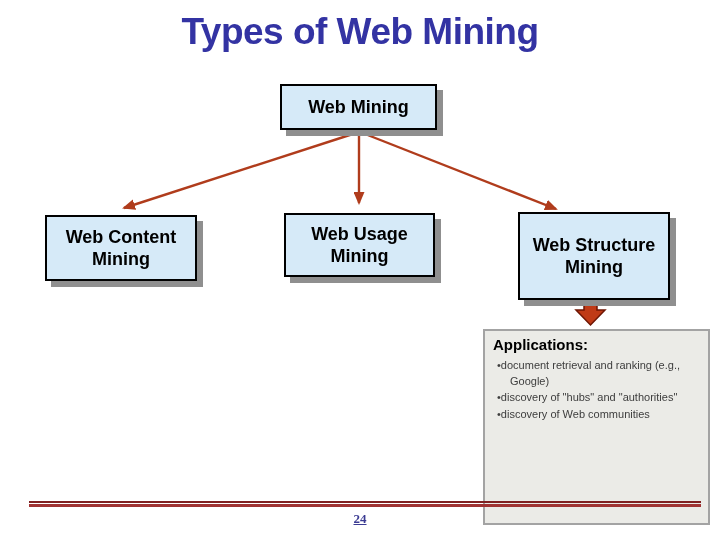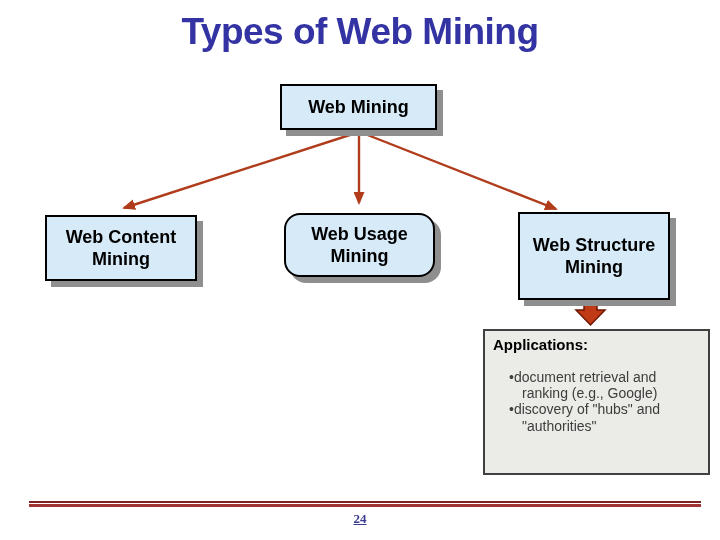--- a/index.html
+++ b/index.html
@@ -44,46 +44,46 @@
     align-items: center;
     justify-content: center;
     text-align: center;
     font-weight: bold;
     font-size: 18px;
     line-height: 22px;
     color: #000000;
   }
   .node-root      { left: 280px; top: 84px;  width: 157px; height: 46px; }
   .node-content   { left: 45px;  top: 215px; width: 152px; height: 66px; }
-  .node-usage     { left: 284px; top: 213px; width: 151px; height: 64px; border-radius: 16px; }
+  .node-usage     { left: 284px; top: 213px; width: 151px; height: 64px; }
   .node-structure { left: 518px; top: 212px; width: 152px; height: 88px; }
 
   .apps {
     position: absolute;
     left: 483px;
     top: 329px;
     width: 227px;
-    height: 146px;
+    height: 196px;
     box-sizing: border-box;
     background: #EBEBE7;
-    border: 2px solid #404040;
+    border: 2px solid #a3a3a3;
     padding: 5px 6px 0 8px;
   }
   .apps-heading {
     font-size: 15px;
     font-weight: bold;
     color: #000000;
     margin: 0 0 4px 0;
   }
   .apps-list {
-    margin: 16px;
+    margin: 4px;
     padding: 0;
     list-style: none;
     width: 192px;
-    font-size: 14px;
+    font-size: 11px;
     line-height: 16.2px;
     color: #3D3D3D;
   }
   .apps-list li {
     padding-left: 13px;
     text-indent: -13px;
   }
   .apps-list li::before {
     content: "\2022 ";
   }
@@ -149,20 +149,21 @@
 
   <div class="node node-structure">
     <span>Web Structure Mining</span>
   </div>
 
   <div class="apps">
     <div class="apps-heading">Applications:</div>
     <ul class="apps-list">
       <li>document retrieval and ranking (e.g., Google)</li>
       <li>discovery of "hubs" and "authorities"</li>
+      <li>discovery of Web communities</li>
     </ul>
   </div>
 
   <div class="footer-rule-thin"></div>
   <div class="footer-rule-thick"></div>
   <div class="page-number">24</div>
 
 </div>
 
 </body></html>

